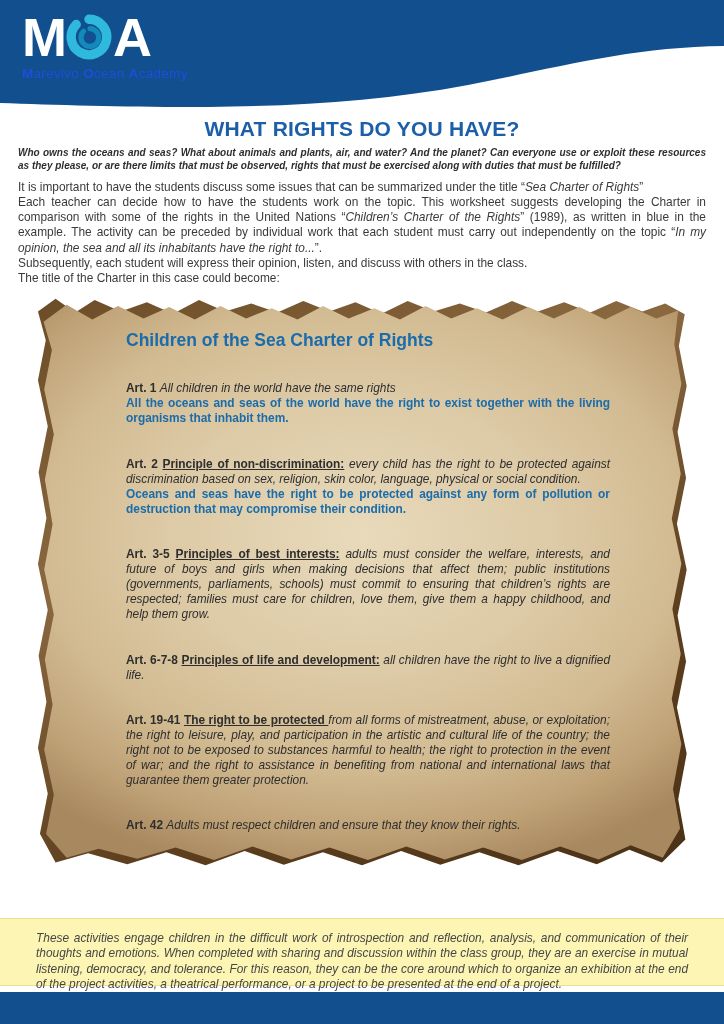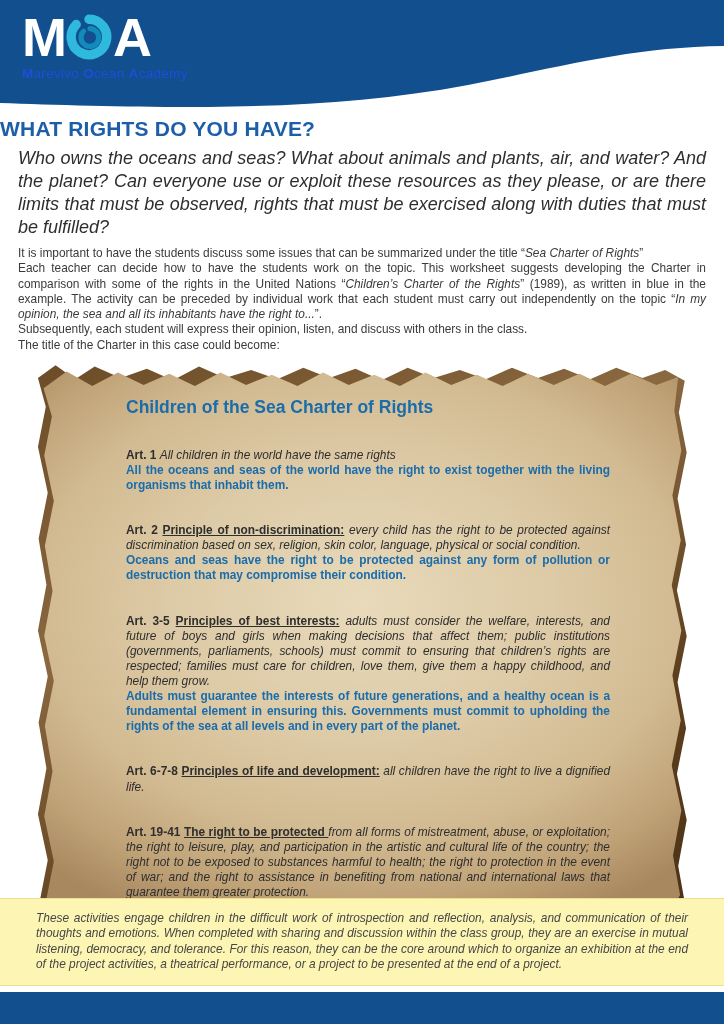--- a/index.html
+++ b/index.html
@@ -9,43 +9,43 @@
   }
   
   .header{position:relative;width:724px;height:108px;}
   .header svg.wave{display:block;width:724px;height:108px;}
   .logo{position:absolute;left:22px;top:10px;}
   .logo-word{display:flex;align-items:center;color:#ffffff;
     font-weight:bold;font-size:54px;line-height:1;letter-spacing:-2px;}
   .logo-word .o-swirl{width:46px;height:46px;margin:0 1px;}
   .logo-tagline{color:#1d4ed8;font-size:13.5px;margin-top:2px;letter-spacing:0.3px;}
   
-  .page-title{margin:9px 0 0;font-size:21px;font-weight:bold;
+  .page-title{margin:9px 0 0;text-align:center;font-size:21px;font-weight:bold;
     color:#1C5FA8;letter-spacing:0.2px;}
-  .lead{margin:6px 18px 0;font-size:18px;line-height:1.28;font-weight:normal;
+  .lead{margin:6px 18px 0;font-size:10px;line-height:1.28;font-weight:bold;
     font-style:italic;color:#2e2e2e;text-align:justify;}
   .intro-body{margin:7px 18px 0;font-size:11.9px;line-height:1.28;color:#3a3a3a;
     text-align:justify;}
   
   .parchment{position:relative;margin:8px 0 0 36px;width:652px;height:574px;}
   .parch-back{position:absolute;inset:0;
     background:linear-gradient(155deg,#6b4c26 0%,#8a6840 35%,#5d3f1e 70%,#4a3115 100%);
     clip-path:polygon(0.3% 3%,3% 0.8%,6% 3.2%,9% 1%,13% 3%,17% 1.4%,21% 3.4%,25% 1%,29% 3%,33% 1.6%,37% 3.2%,41% 1.2%,45% 3%,49% 1.4%,53% 3.4%,57% 1.2%,61% 3%,65% 1.6%,69% 3.2%,73% 1.2%,77% 3%,81% 1.4%,85% 3.2%,89% 1.2%,93% 3%,96.5% 1.6%,99.5% 3.5%,98.6% 9%,99.8% 16%,98.4% 24%,99.7% 32%,98.3% 40%,99.8% 48%,98.4% 56%,99.7% 64%,98.3% 72%,99.8% 80%,98.5% 88%,99.6% 95%,96% 99%,91% 96.8%,86% 99.3%,80% 97%,74% 99.5%,68% 97.2%,62% 99.4%,56% 97%,50% 99.5%,44% 97.2%,38% 99.4%,32% 97%,26% 99.5%,20% 97.2%,14% 99.3%,8% 97.4%,3% 99%,0.6% 94%,1.8% 87%,0.3% 79%,1.6% 71%,0.4% 63%,1.8% 55%,0.3% 47%,1.6% 39%,0.4% 31%,1.8% 23%,0.3% 15%,1.5% 8%);}
   .parch-front{position:absolute;inset:5px 6px 6px 5px;
     background:radial-gradient(ellipse 75% 62% at 50% 42%,#e8dabb 0%,#ddcaa6 40%,#d2bb92 66%,#bfa176 86%,#a8885f 100%);
     clip-path:polygon(0.4% 4%,4% 1%,8% 3.6%,12% 1.2%,16% 3.4%,20% 1.4%,24% 3.6%,28% 1.2%,32% 3.4%,36% 1.6%,40% 3.6%,44% 1.2%,48% 3.4%,52% 1.6%,56% 3.6%,60% 1.2%,64% 3.4%,68% 1.6%,72% 3.6%,76% 1.4%,80% 3.4%,84% 1.4%,88% 3.6%,92% 1.4%,96% 3.4%,99.4% 2%,98.8% 8%,99.9% 15%,98.5% 23%,99.8% 31%,98.4% 39%,99.9% 47%,98.5% 55%,99.8% 63%,98.4% 71%,99.9% 79%,98.6% 87%,99.7% 94%,97% 99.2%,92% 97%,87% 99.5%,81% 97.2%,75% 99.6%,69% 97.4%,63% 99.5%,57% 97.2%,51% 99.6%,45% 97.4%,39% 99.5%,33% 97.2%,27% 99.6%,21% 97.4%,15% 99.4%,9% 97.6%,4% 99.2%,0.8% 95%,2% 88%,0.5% 80%,1.8% 72%,0.6% 64%,2% 56%,0.5% 48%,1.8% 40%,0.6% 32%,2% 24%,0.5% 16%,1.7% 9%);}
   .parch-content{position:absolute;left:90px;right:78px;top:36px;}
   .charter-title{text-align:left;font-size:17.5px;font-weight:bold;
     color:#1A6CAB;margin:0 0 14px;}
   .article{font-size:11.9px;line-height:1.27;text-align:justify;color:#2e2e2e;
     margin:30px 0 0;}
   .response{font-size:11.9px;line-height:1.27;font-weight:bold;color:#1A6CAB;
     text-align:justify;margin:0;}
   
-  .note-box{position:absolute;left:0;right:0;bottom:38px;height:88px;
+  .note-box{position:absolute;left:0;right:0;bottom:38px;height:68px;
     background:#FCF5B4;border-top:1px solid #ece089;border-bottom:1px solid #ece089;
     box-sizing:border-box;padding:12px 36px 0;}
   .note-text{margin:0;font-style:italic;font-size:11.9px;line-height:1.3;
     color:#464646;text-align:justify;}
   .footer-band{position:absolute;left:0;right:0;bottom:0;height:32px;background:#124F8E;}
 </style>
 </head>
 <body>
 
 <div class="header">
@@ -77,21 +77,20 @@
   <div class="parch-content">
     <h2 class="charter-title">Children of the Sea Charter of Rights</h2>
 
     <p class="article"><span style="font-weight: bold;">Art. 1 </span><span style="font-style: italic;">All children in the world have the same rights</span></p>
     <p class="response">All the oceans and seas of the world have the right to exist together with the living organisms that inhabit them.</p>
 
     <p class="article"><span style="font-weight: bold;">Art. 2 </span><span style="font-weight: bold; text-decoration: underline;">Principle of non-discrimination:</span><span> </span><span style="font-style: italic;">every child has the right to be protected against discrimination based on sex, religion, skin color, language, physical or social condition.</span></p>
     <p class="response">Oceans and seas have the right to be protected against any form of pollution or destruction that may compromise their condition.</p>
 
     <p class="article"><span style="font-weight: bold;">Art. 3-5 </span><span style="font-weight: bold; text-decoration: underline;">Principles of best interests:</span><span> </span><span style="font-style: italic;">adults must consider the welfare, interests, and future of boys and girls when making decisions that affect them; public institutions (governments, parliaments, schools) must commit to ensuring that children’s rights are respected; families must care for children, love them, give them a happy childhood, and help them grow.</span></p>
-    <p class="response">Adults must guarantee the interests of future generations, and a healthy ocean is a fundamental element in ensuring this. Governments must commit to upholding the rights of the sea at all levels and in every part of the planet.</p>
 
     <p class="article"><span style="font-weight: bold;">Art. 6-7-8 </span><span style="font-weight: bold; text-decoration: underline;">Principles of life and development:</span><span> </span><span style="font-style: italic;">all children have the right to live a dignified life.</span></p>
 
 
     <p class="article"><span style="font-weight: bold;">Art. 19-41 </span><span style="font-weight: bold; text-decoration: underline;">The right to be protected </span><span style="font-style: italic;">from all forms of mistreatment, abuse, or exploitation; the right to leisure, play, and participation in the artistic and cultural life of the country; the right not to be exposed to substances harmful to health; the right to protection in the event of war; and the right to assistance in benefiting from national and international laws that guarantee them greater protection.</span></p>
 
     <p class="article"><span style="font-weight: bold;">Art. 42 </span><span style="font-style: italic;">Adults must respect children and ensure that they know their rights.</span></p>
   </div>
 </div>
 

